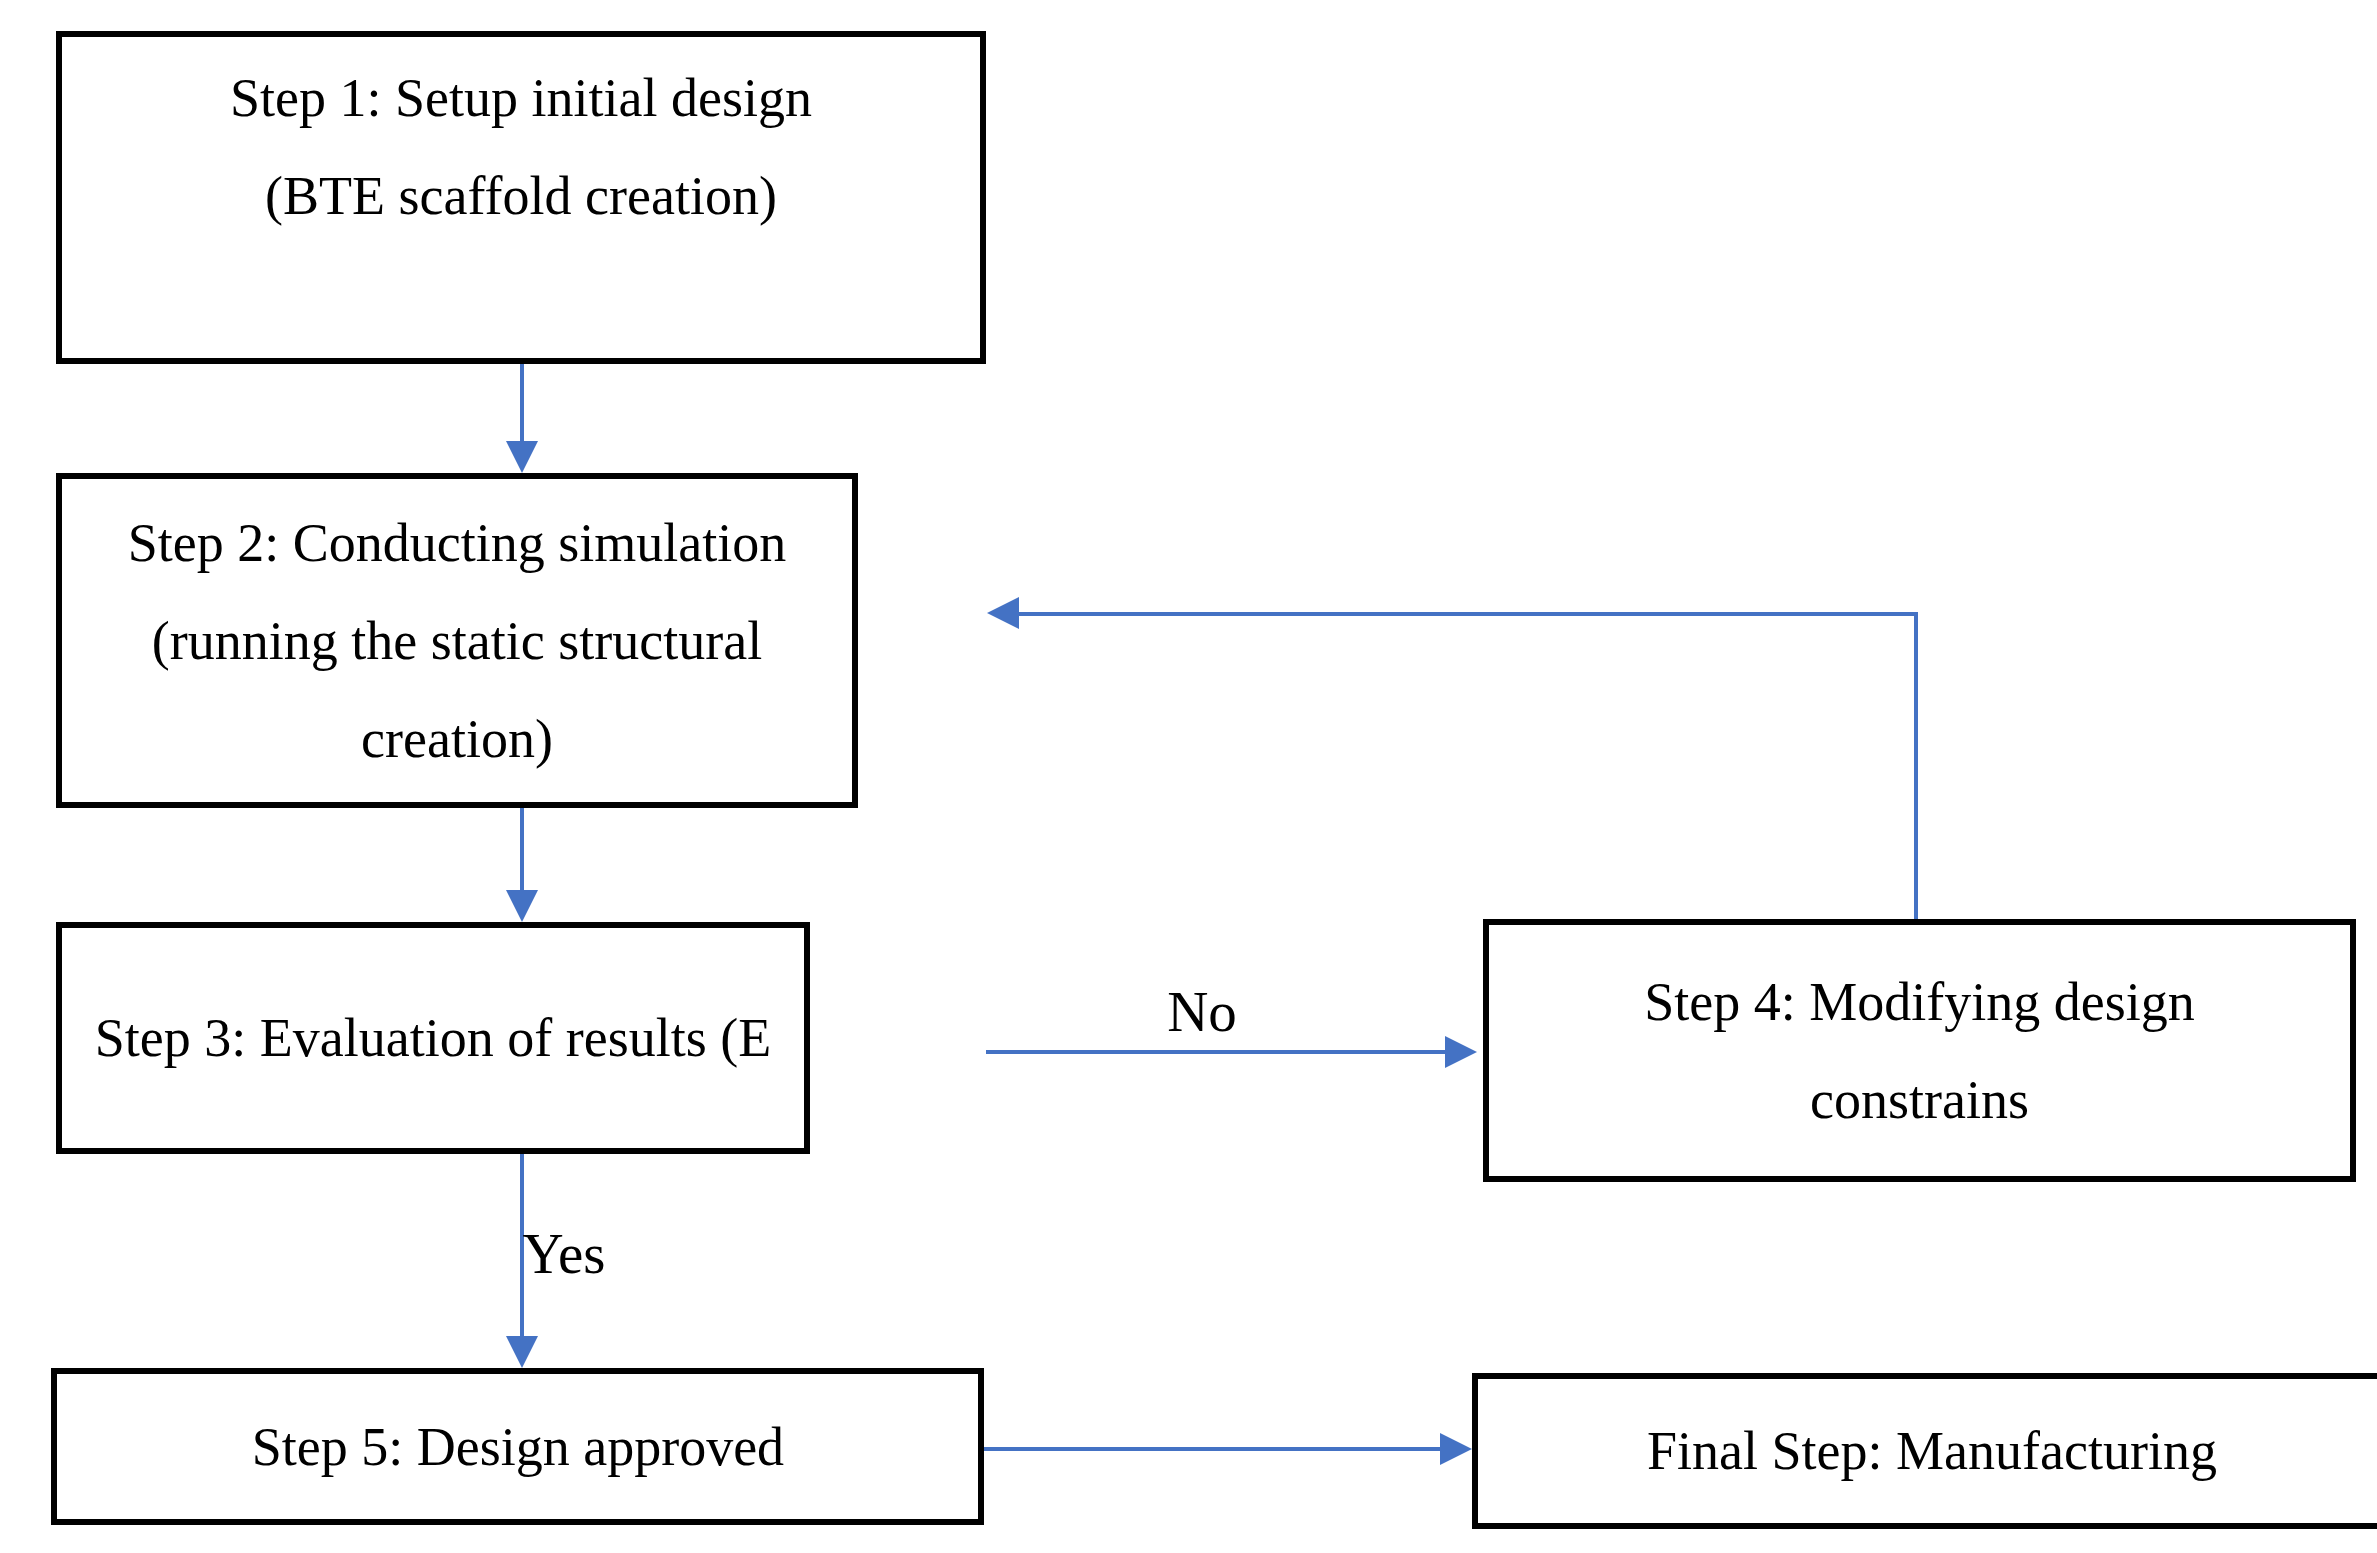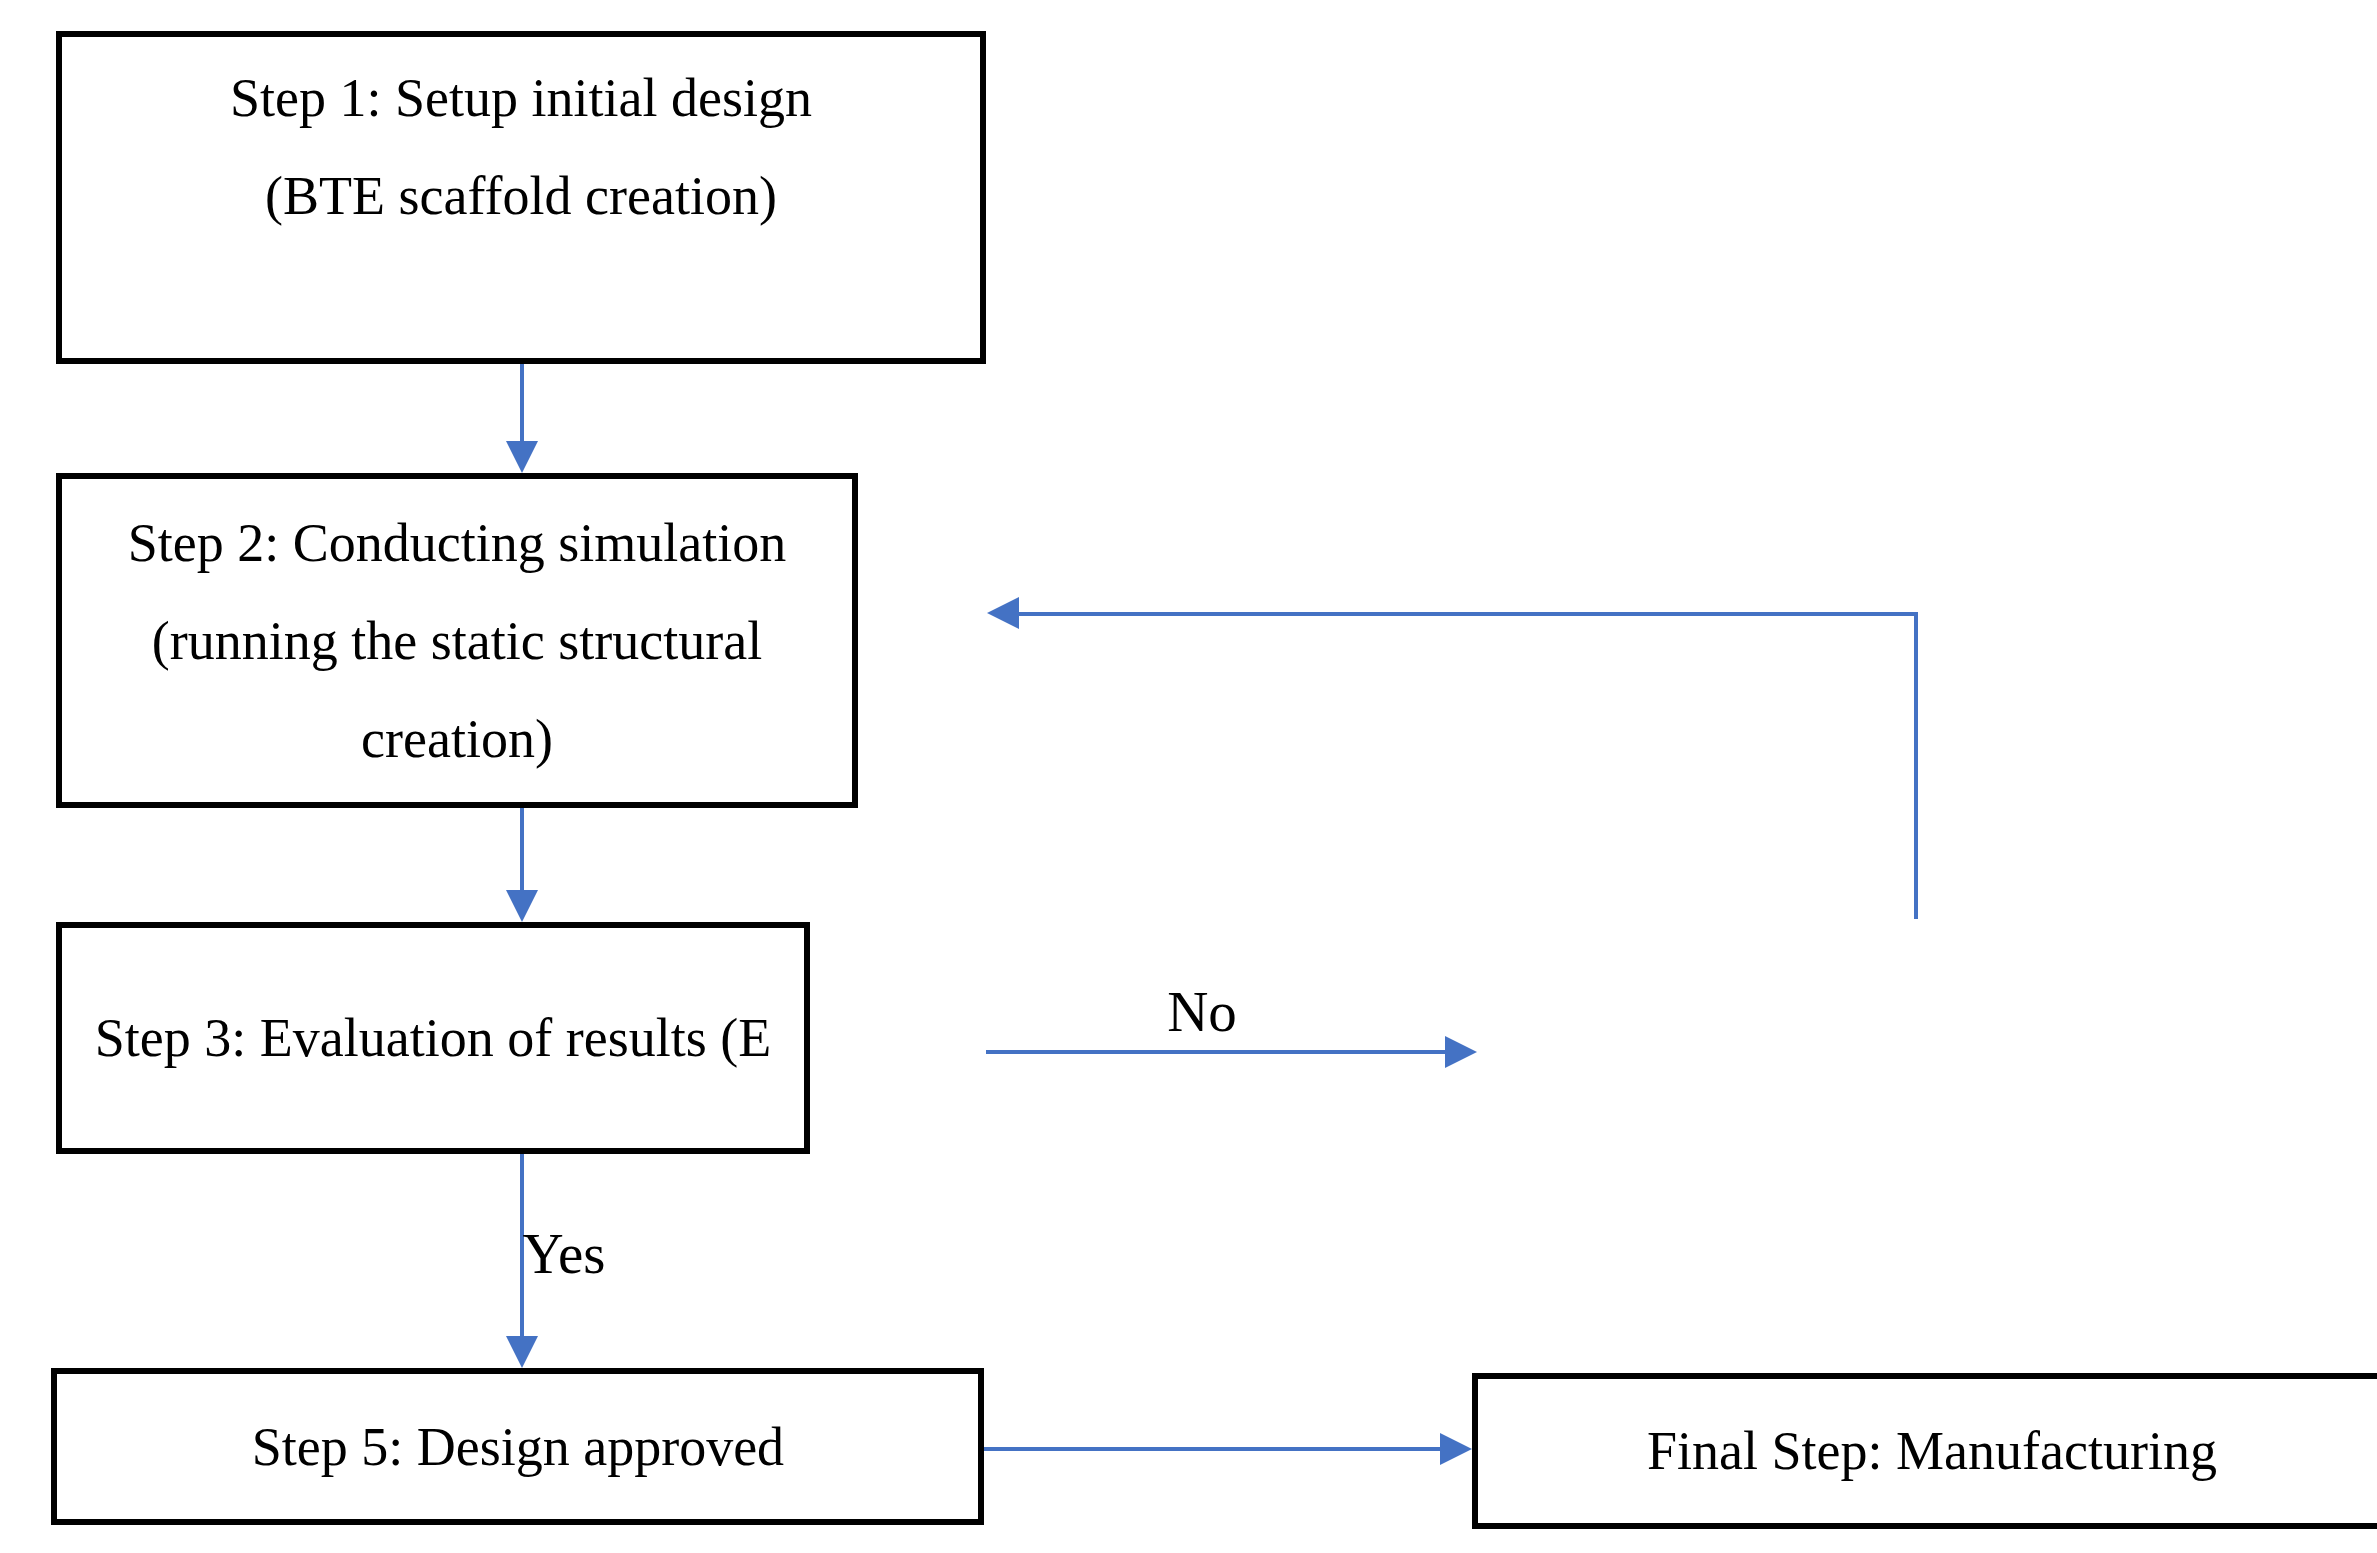--- a/index.html
+++ b/index.html
@@ -86,20 +86,24 @@
   <div class="node" id="node-step2">
     <span>Step 2: Conducting simulation</span>
     <span>(running the static structural</span>
     <span>creation)</span>
   </div>
 
   <div class="node" id="node-step3">
     <span>Step 3: Evaluation of results (E</span>
   </div>
 
+  <div class="node" id="node-step4">
+    <span>Step 4: Modifying design</span>
+    <span>constrains</span>
+  </div>
 
   <div class="node" id="node-step5">
     <span>Step 5: Design approved</span>
   </div>
 
   <div class="node" id="node-final">
     <span>Final Step: Manufacturing</span>
   </div>
 
   <div class="vline" id="a1-line"></div>

